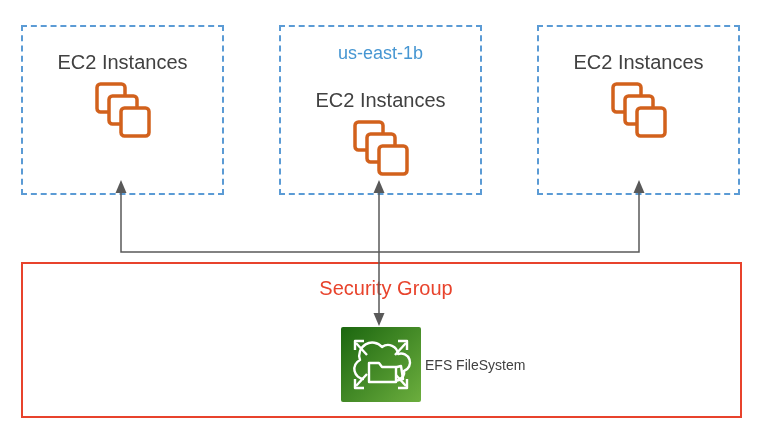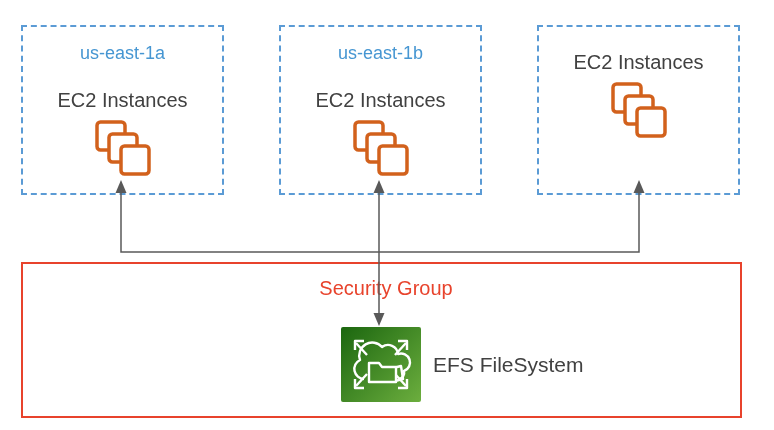--- a/index.html
+++ b/index.html
@@ -32,34 +32,33 @@
   }
   .sg-label{
     position:absolute;left:386px;top:277px;transform:translateX(-50%);
     font-size:20px;color:var(--security-red,#E8432C);white-space:nowrap;
   }
   
   .efs-group{
     position:absolute;left:341px;top:327px;display:flex;align-items:center;
   }
   .efs-label{
-    margin-left:12px;font-size:21px;color:var(--efs-text,#414141);white-space:nowrap;
+    margin-left:4px;font-size:14px;color:var(--efs-text,#414141);white-space:nowrap;
   }
   
   .connectors{
     position:absolute;left:0;top:0;pointer-events:none;
   }
 </style>
 </head>
 <body>
 
 <div class="canvas">
 
   <div class="az-box az1">
-    <div class="region">us-east-1a</div>
     <div class="instances">EC2 Instances</div>
     <svg class="ec2icon" width="56" height="56" viewBox="0 0 56 56">
       <g stroke="var(--ec2-icon-orange,#D2611C)" stroke-width="3.5" fill="#ffffff">
         <rect x="2" y="2" width="28" height="28" rx="3.5"></rect>
         <rect x="14" y="14" width="28" height="28" rx="3.5"></rect>
         <rect x="26" y="26" width="28" height="28" rx="3.5"></rect>
       </g>
     </svg>
   </div>
 

